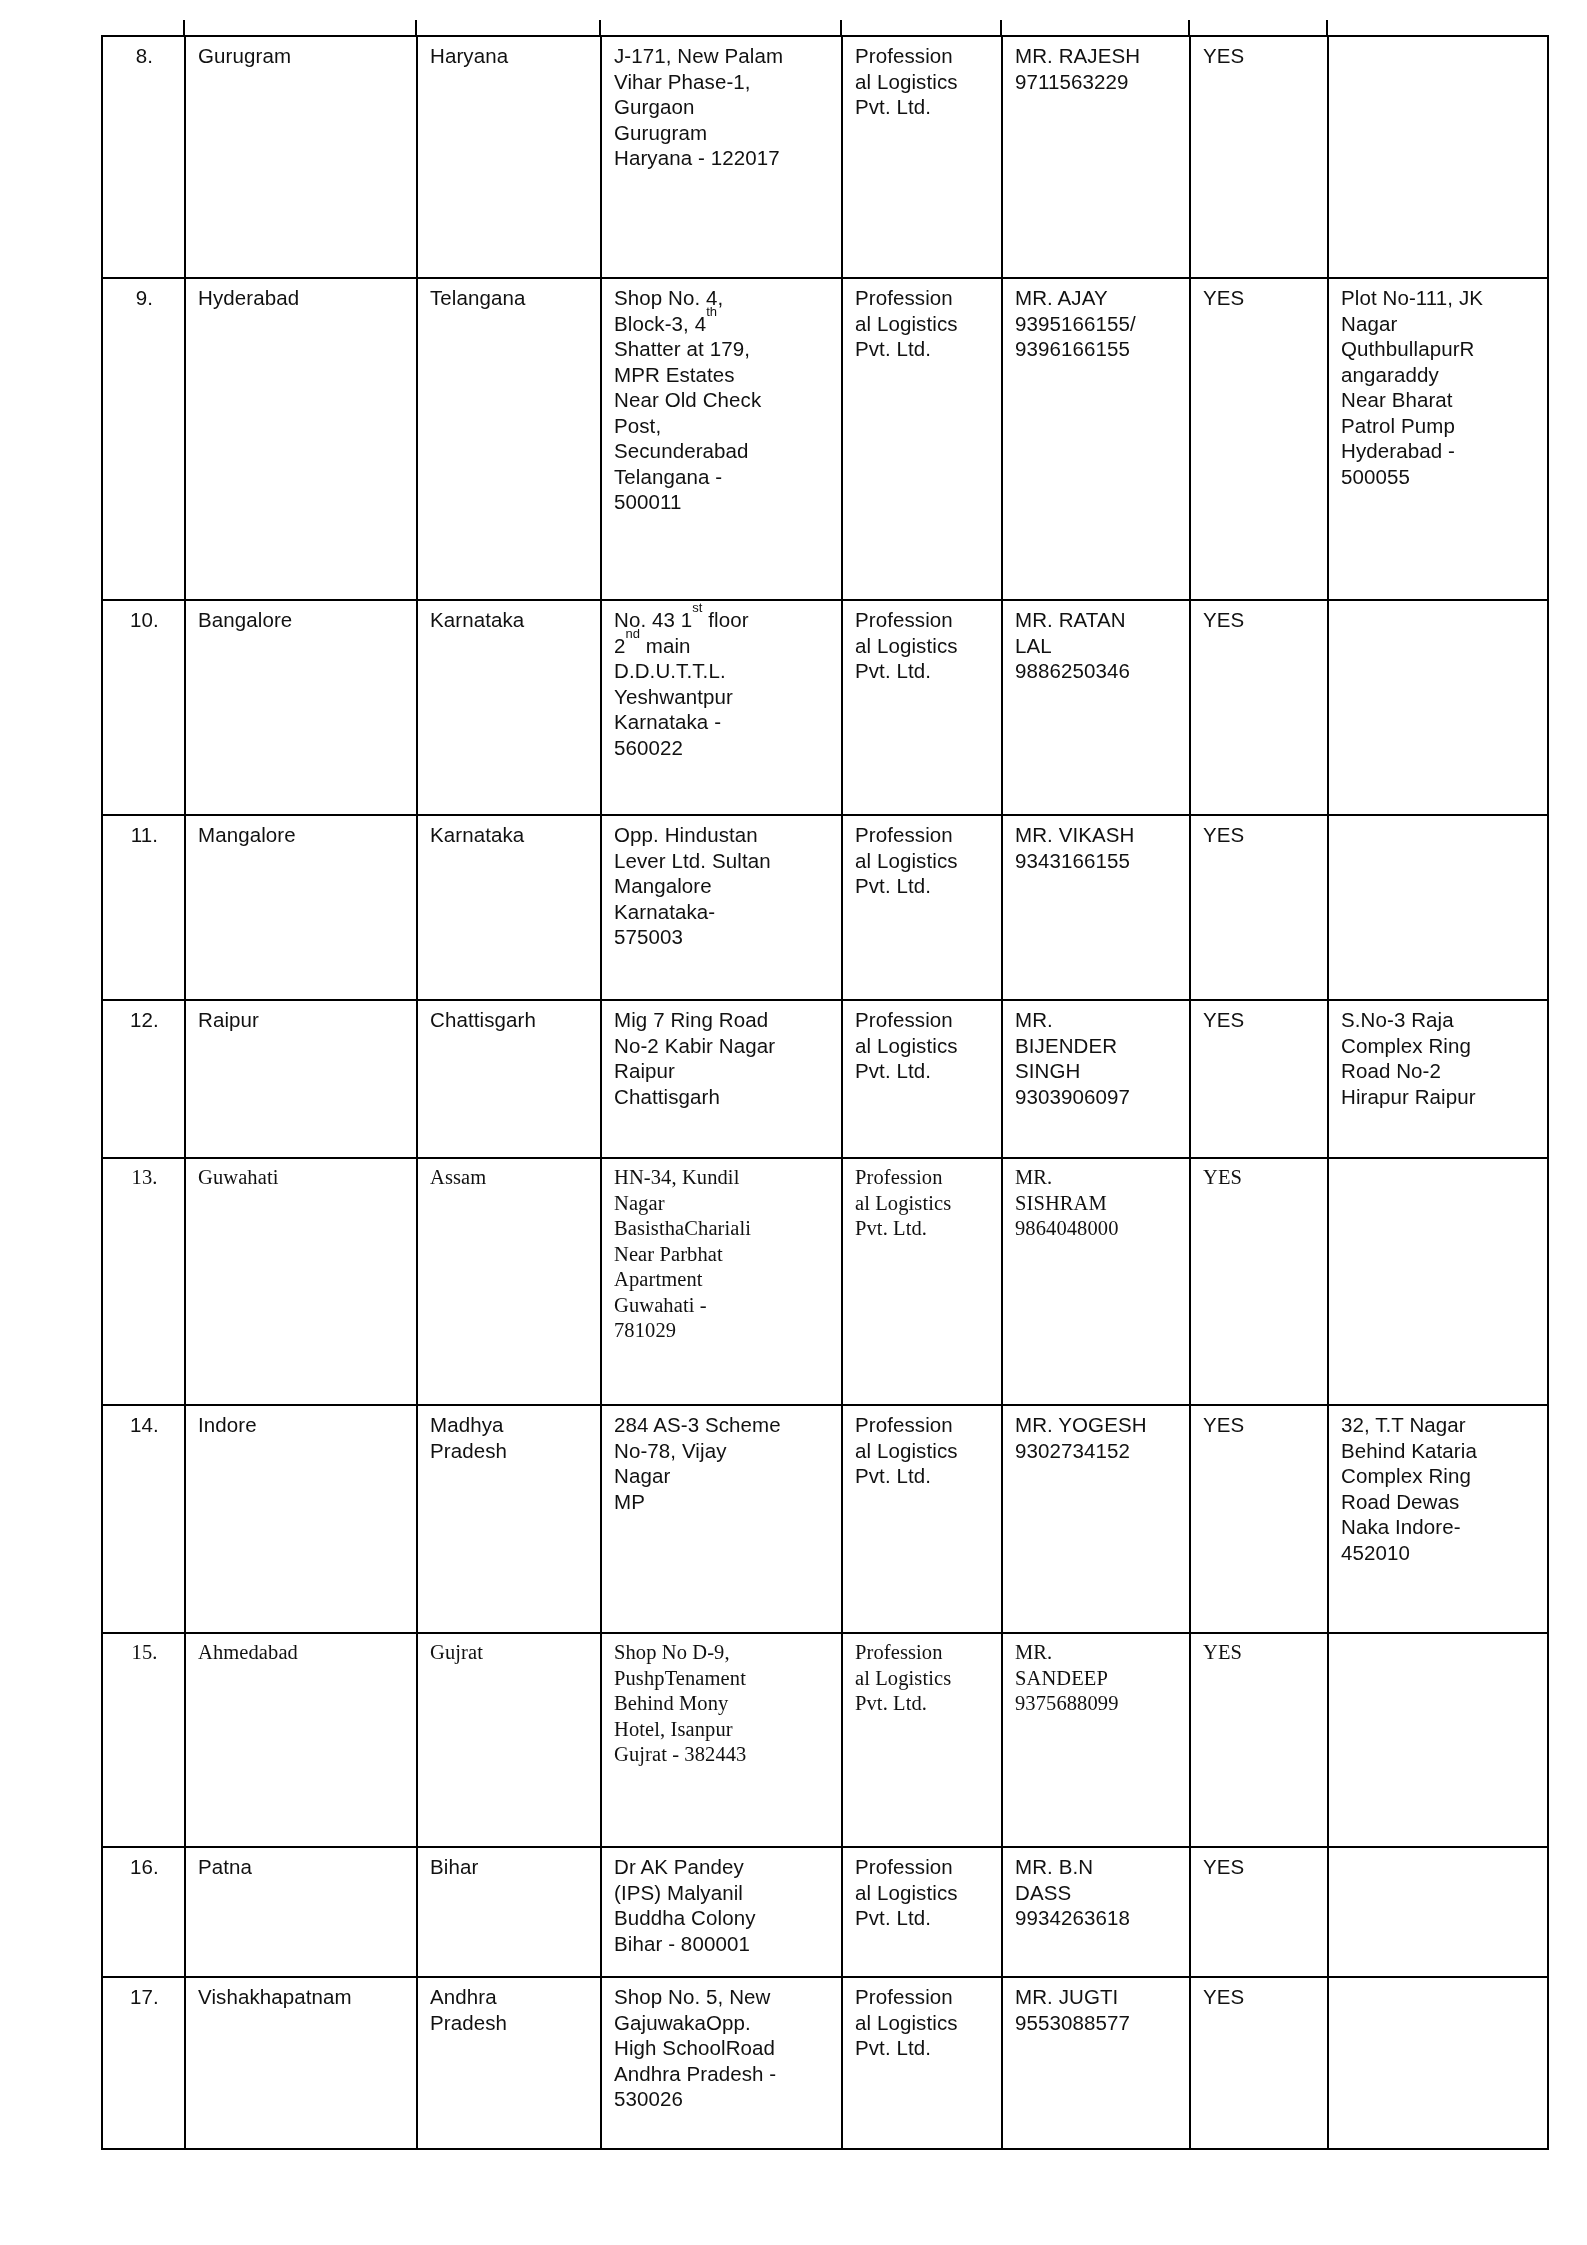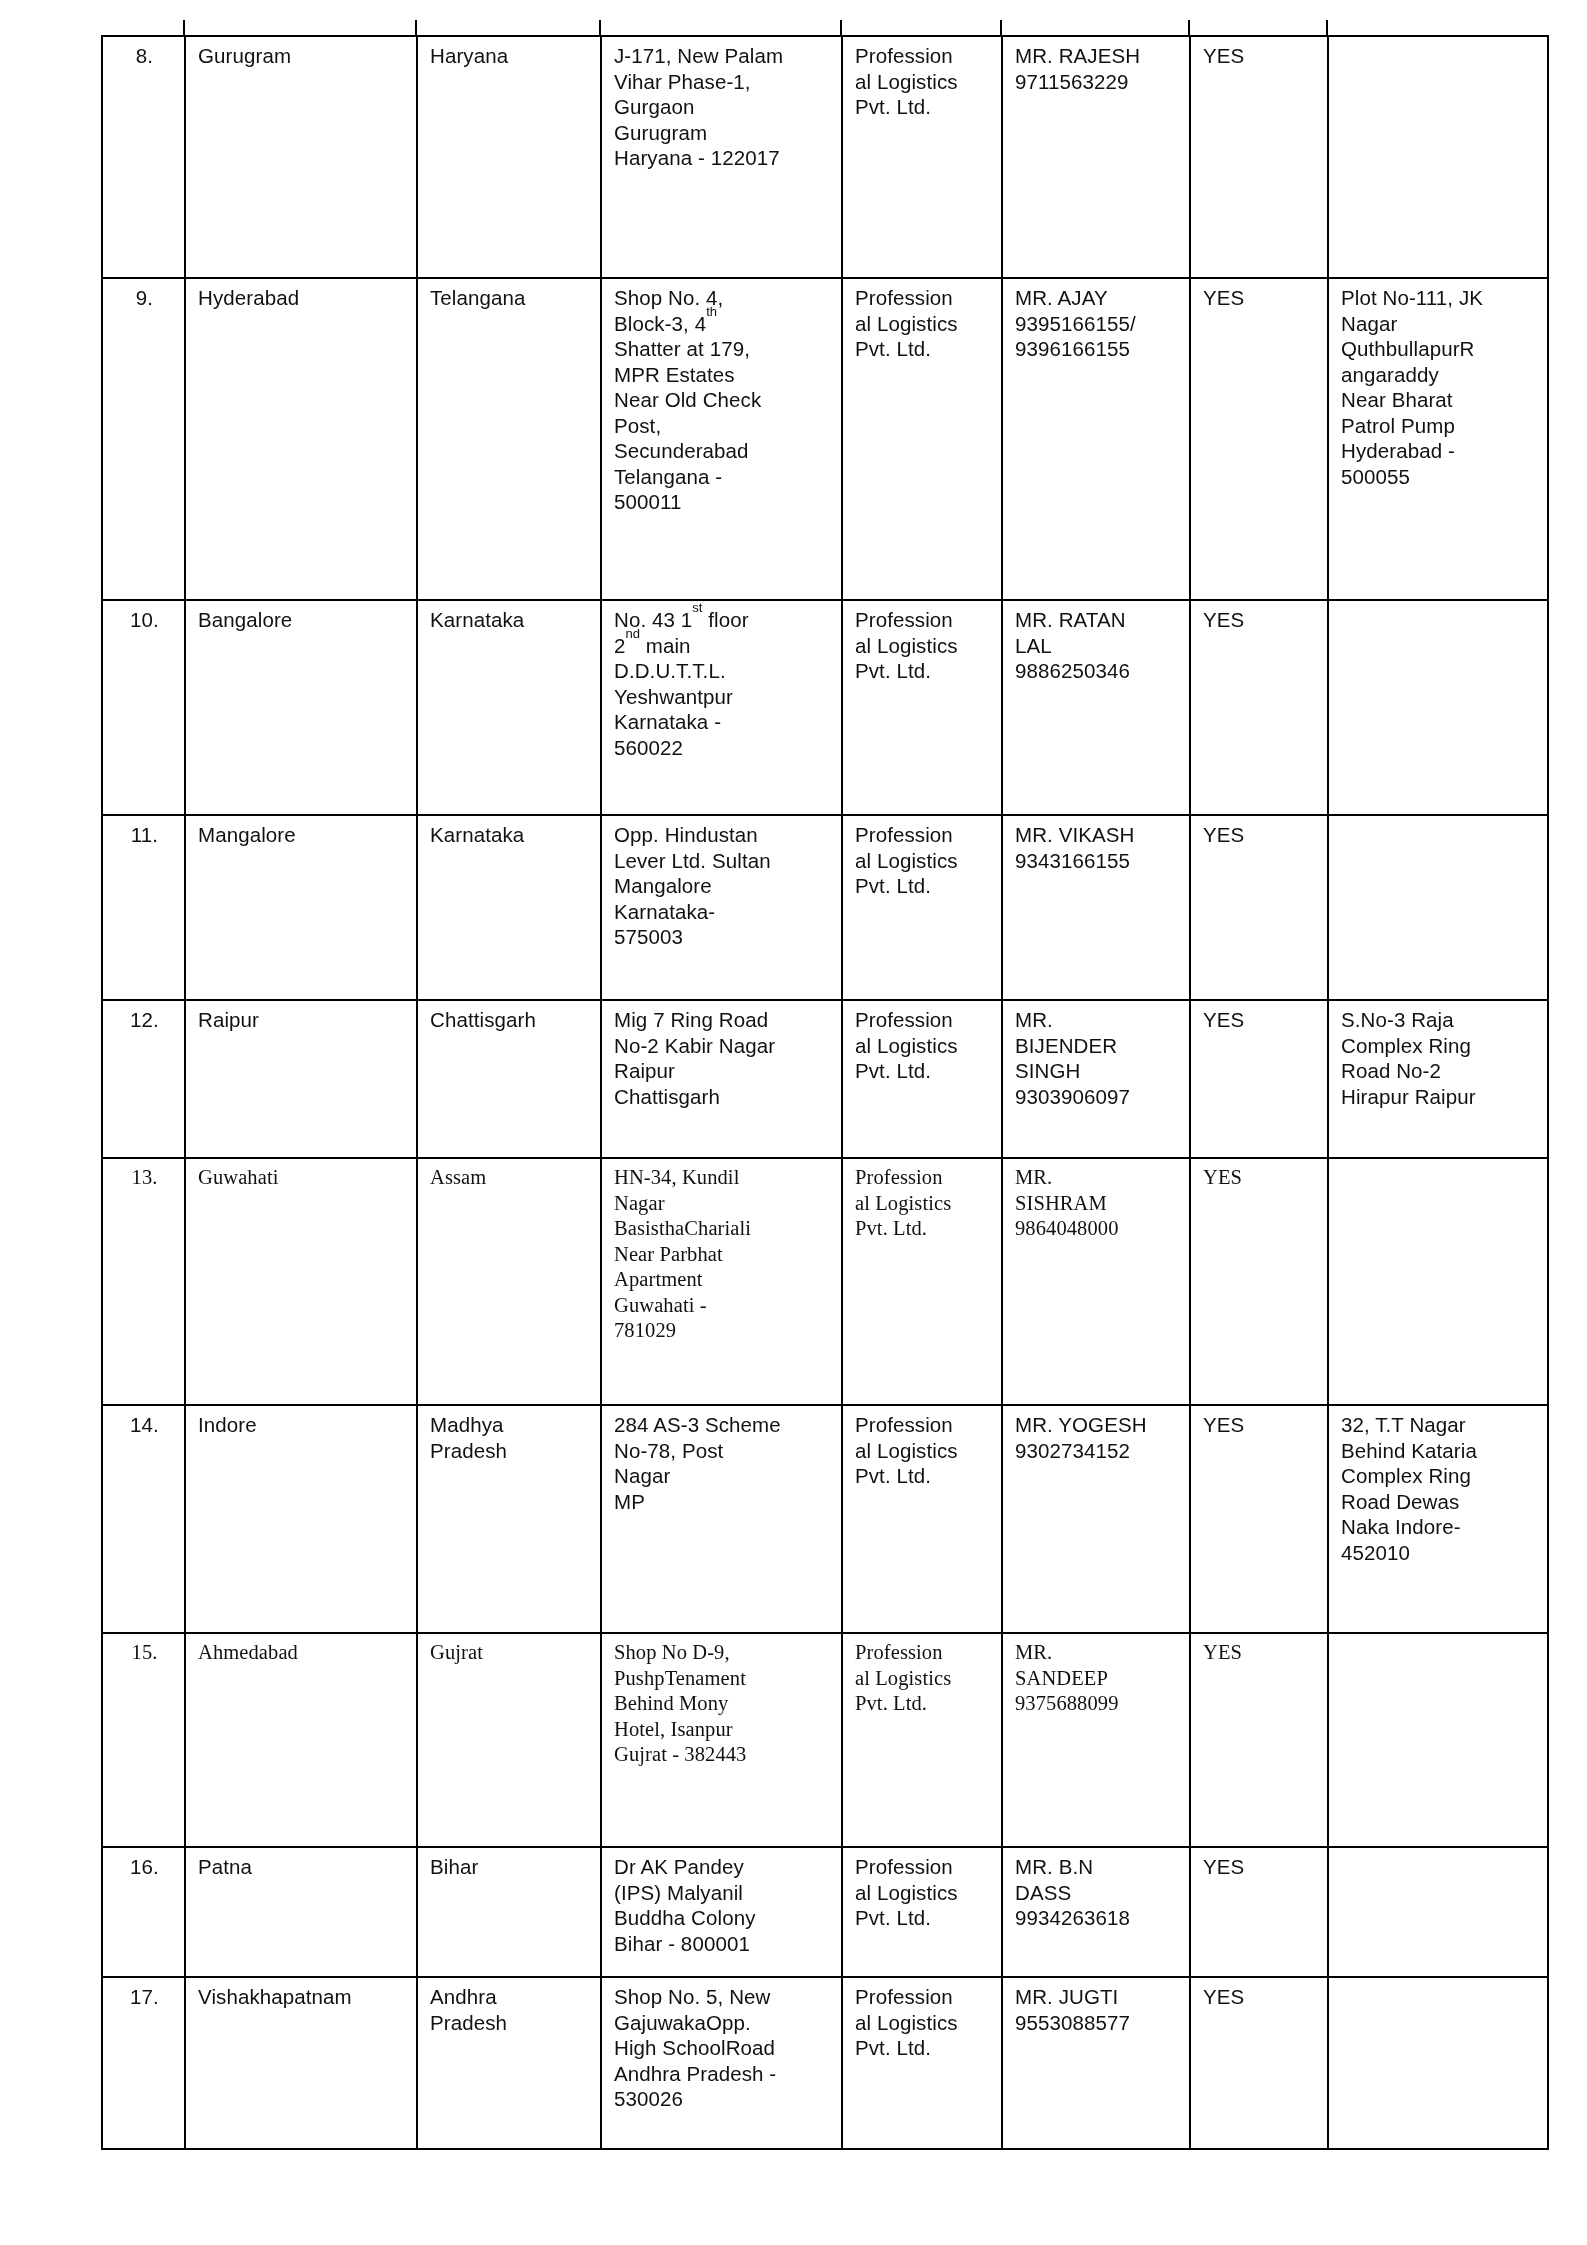--- a/index.html
+++ b/index.html
@@ -273,21 +273,21 @@
   </tr>
         <tr>
     <td class="c-sno">14.</td>
     <td>Indore</td>
     <td>
             <div class="line">Madhya</div>
             <div class="line">Pradesh</div>
           </td>
     <td>
             <div class="line">284 AS-3 Scheme</div>
-            <div class="line">No-78, Post</div>
+            <div class="line">No-78, Vijay</div>
             <div class="line">Nagar</div>
             <div class="line">MP</div>
           </td>
     <td>
             <div class="line">Profession</div>
             <div class="line">al Logistics</div>
             <div class="line">Pvt. Ltd.</div>
           </td>
     <td>
             <div class="line">MR. YOGESH</div>

